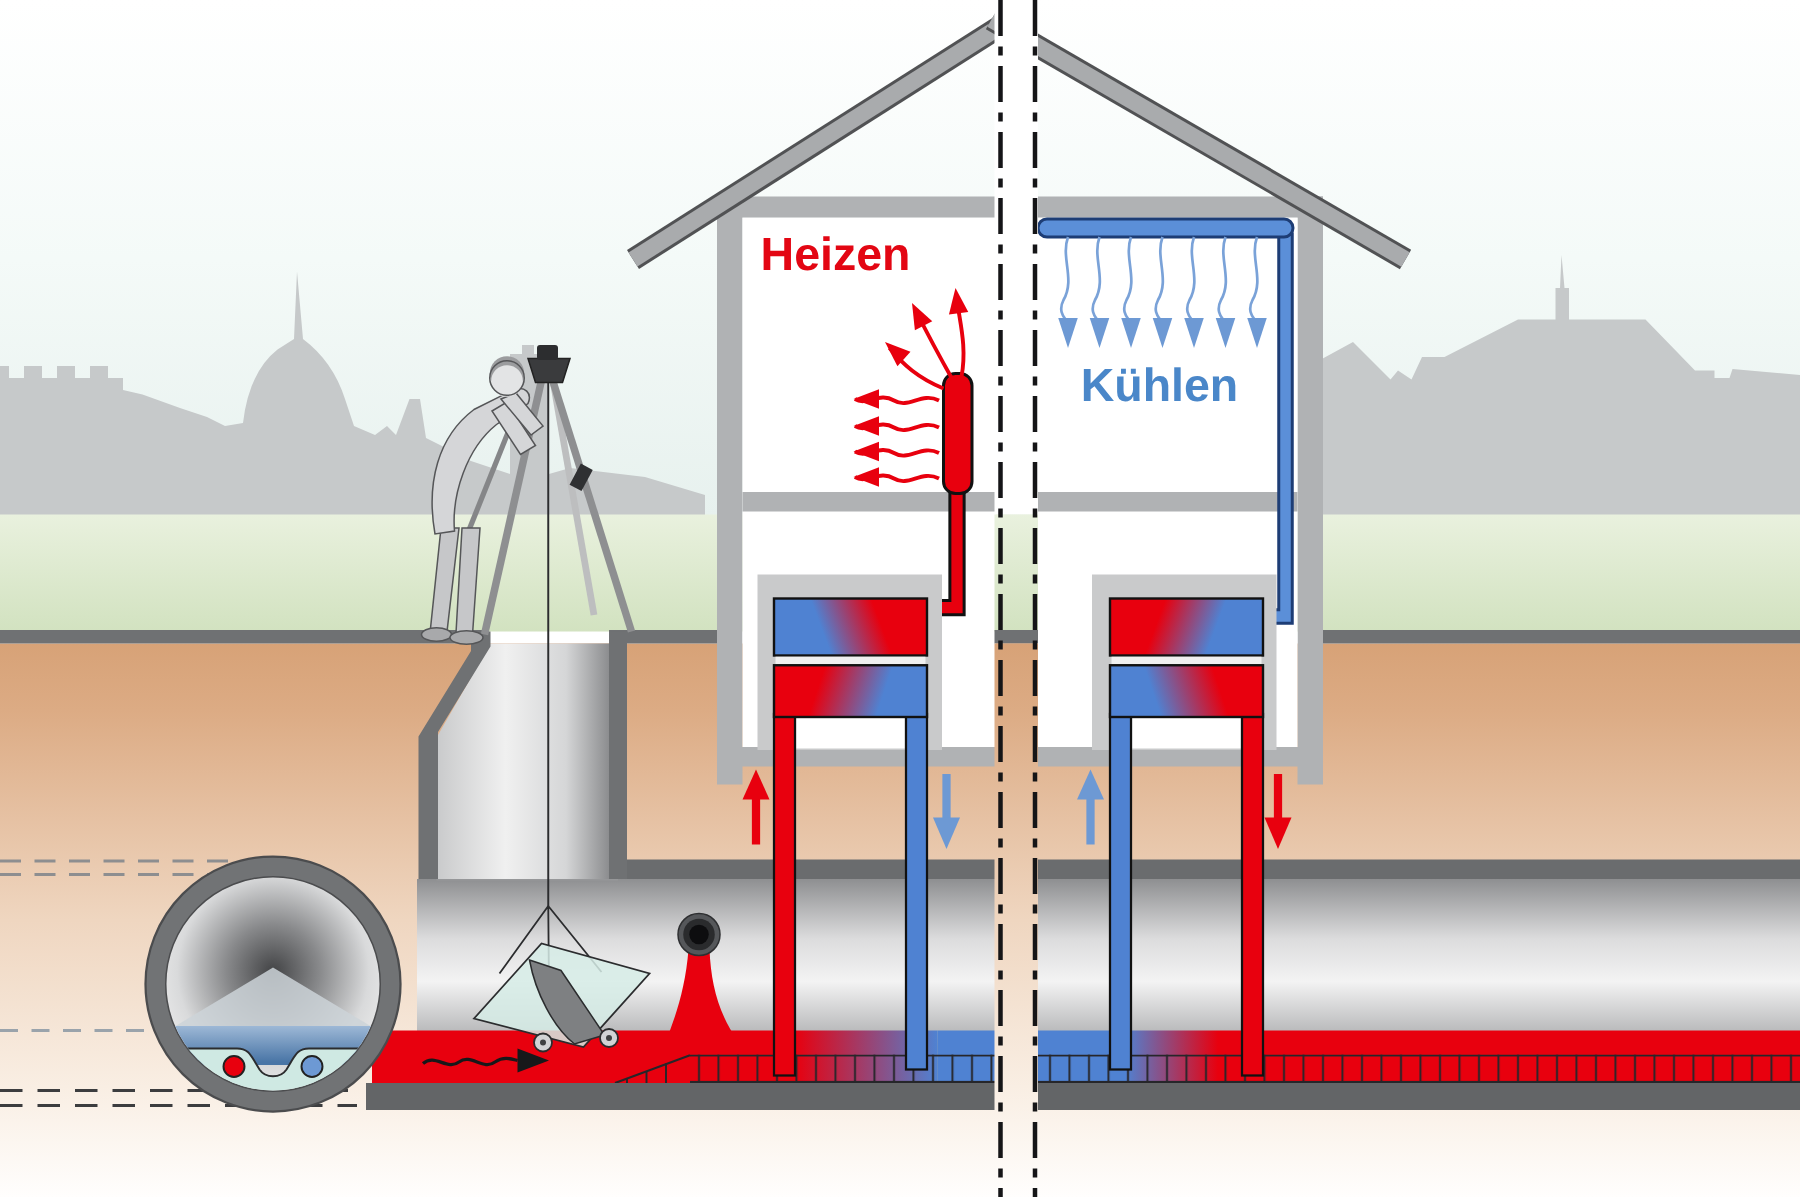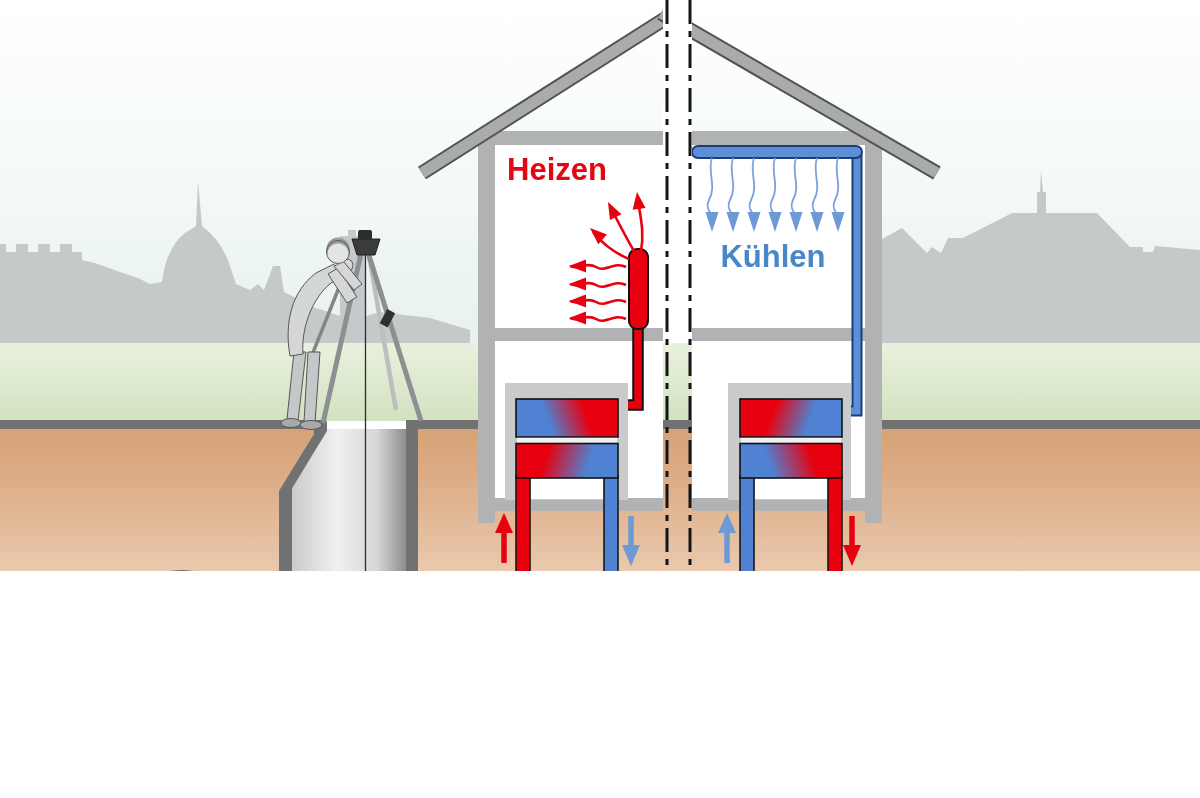--- a/index.html
+++ b/index.html
@@ -1,16 +1,16 @@
 <!DOCTYPE html>
 <html><head>
 <meta charset="utf-8">
 <style>
   html,body{margin:0;padding:0;background:#ffffff;}
-  .stage{position:relative;width:1200px;height:571px;background:#ffffff;overflow:hidden;}
+  .stage{position:relative;width:1200px;height:798px;background:#ffffff;overflow:hidden;}
   svg{display:block;}
   svg text{font-family:"Liberation Sans","DejaVu Sans",sans-serif;font-weight:bold;}
 </style>
 </head>
 <body>
 
 <div class="stage">
 <svg viewBox="0 0 1200 798" width="1200" height="798" xmlns="http://www.w3.org/2000/svg">
 <defs>
   <linearGradient id="sky" x1="0" y1="0" x2="0" y2="345" gradientUnits="userSpaceOnUse">

